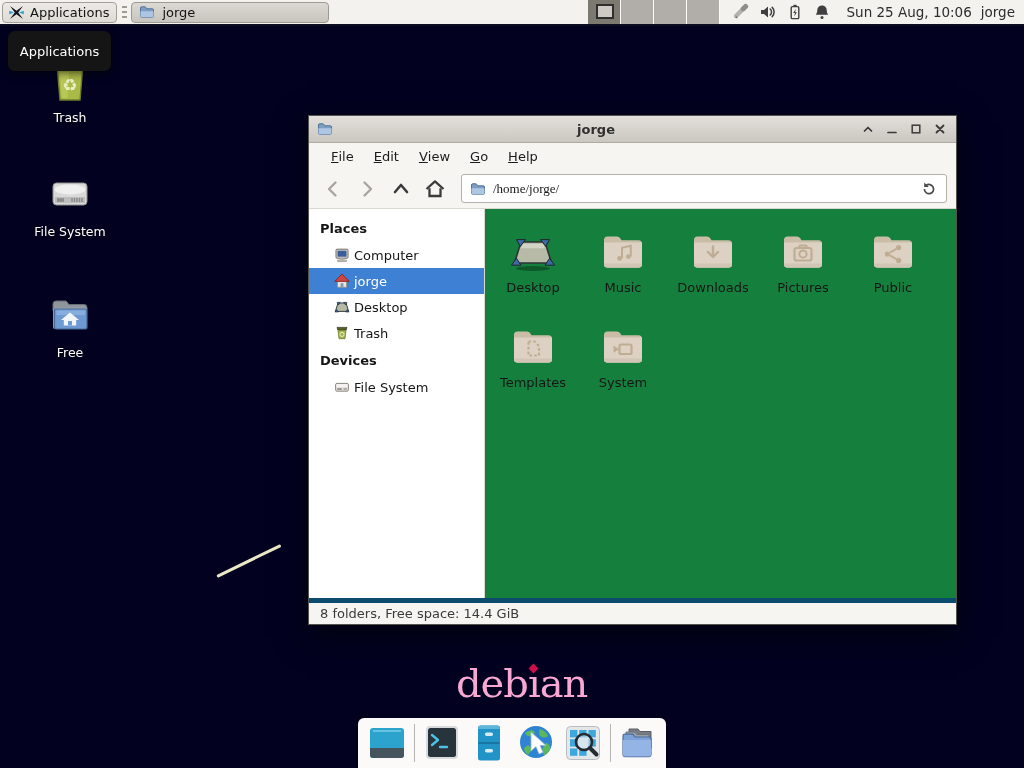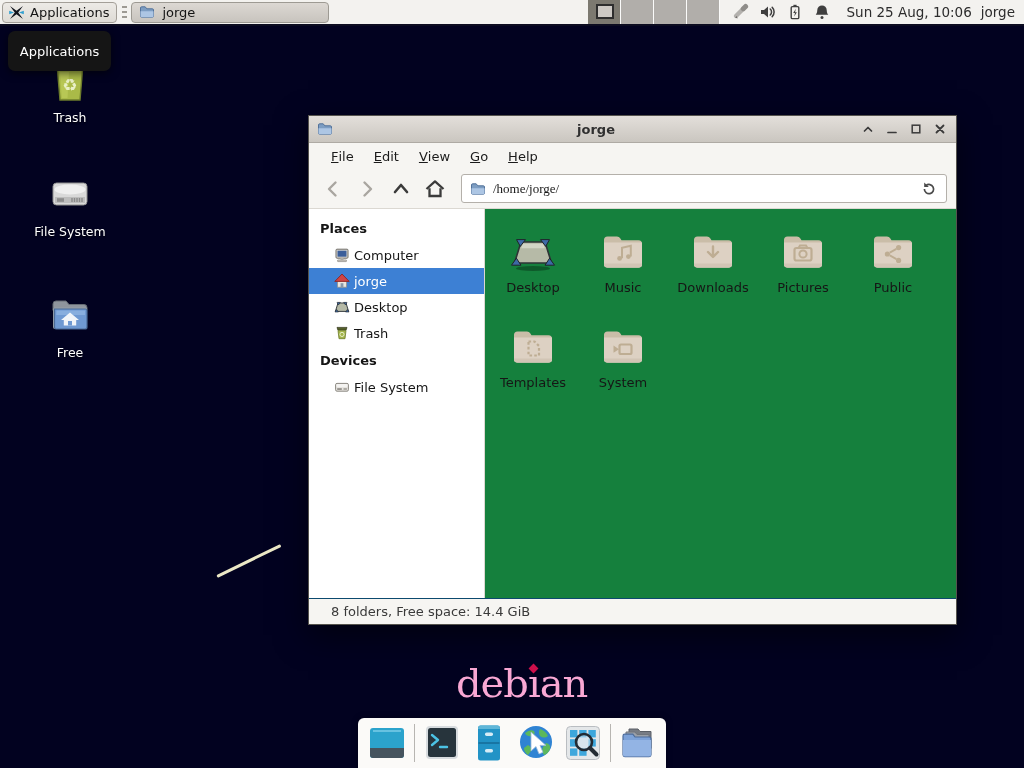--- a/index.html
+++ b/index.html
@@ -110,22 +110,22 @@
     padding-top:5px; font-size:13px; color:#161616; }
   .side-header { font-weight:bold; padding:7px 0 6px 11px; }
   .side-item { height:26px; display:flex; align-items:center; gap:4px; padding-left:25px; }
   .side-item.selected { background:#3d80d4; color:#fff; }
 
   .main-area { flex:1; padding:14px 0 0 3px; overflow:hidden; }
   .files-grid { display:grid; grid-template-columns:repeat(5,90px); grid-auto-rows:95px; }
   .file-item { display:flex; flex-direction:column; align-items:center; gap:5px; padding-top:4px;
     font-size:13px; color:#161616; }
 
-  .statusbar { height:26px; flex:0 0 26px; background:#f6f5f2; border-top:1px solid #0c4a6e;
-    display:flex; align-items:center; padding-left:22px; font-size:13px; color:#3a3a3a; }
+  .statusbar { height:26px; flex:0 0 26px; background:#f6f5f2; border-top:5px solid #0c4a6e;
+    display:flex; align-items:center; padding-left:11px; font-size:13px; color:#3a3a3a; }
 
   
   .dock {
     position:absolute; left:358px; top:718px; width:308px; height:50px;
     background:#fbfaf8; border-radius:6px 6px 0 0; z-index:30;
     display:flex; align-items:center; gap:7px; padding:0 9px;
     box-shadow:0 0 6px rgba(0,0,0,.35);
   }
   .dock-item { width:40px; height:40px; display:flex; align-items:center; justify-content:center; }
   .dock-sep { width:1px; height:38px; background:#b7b5b1; }

